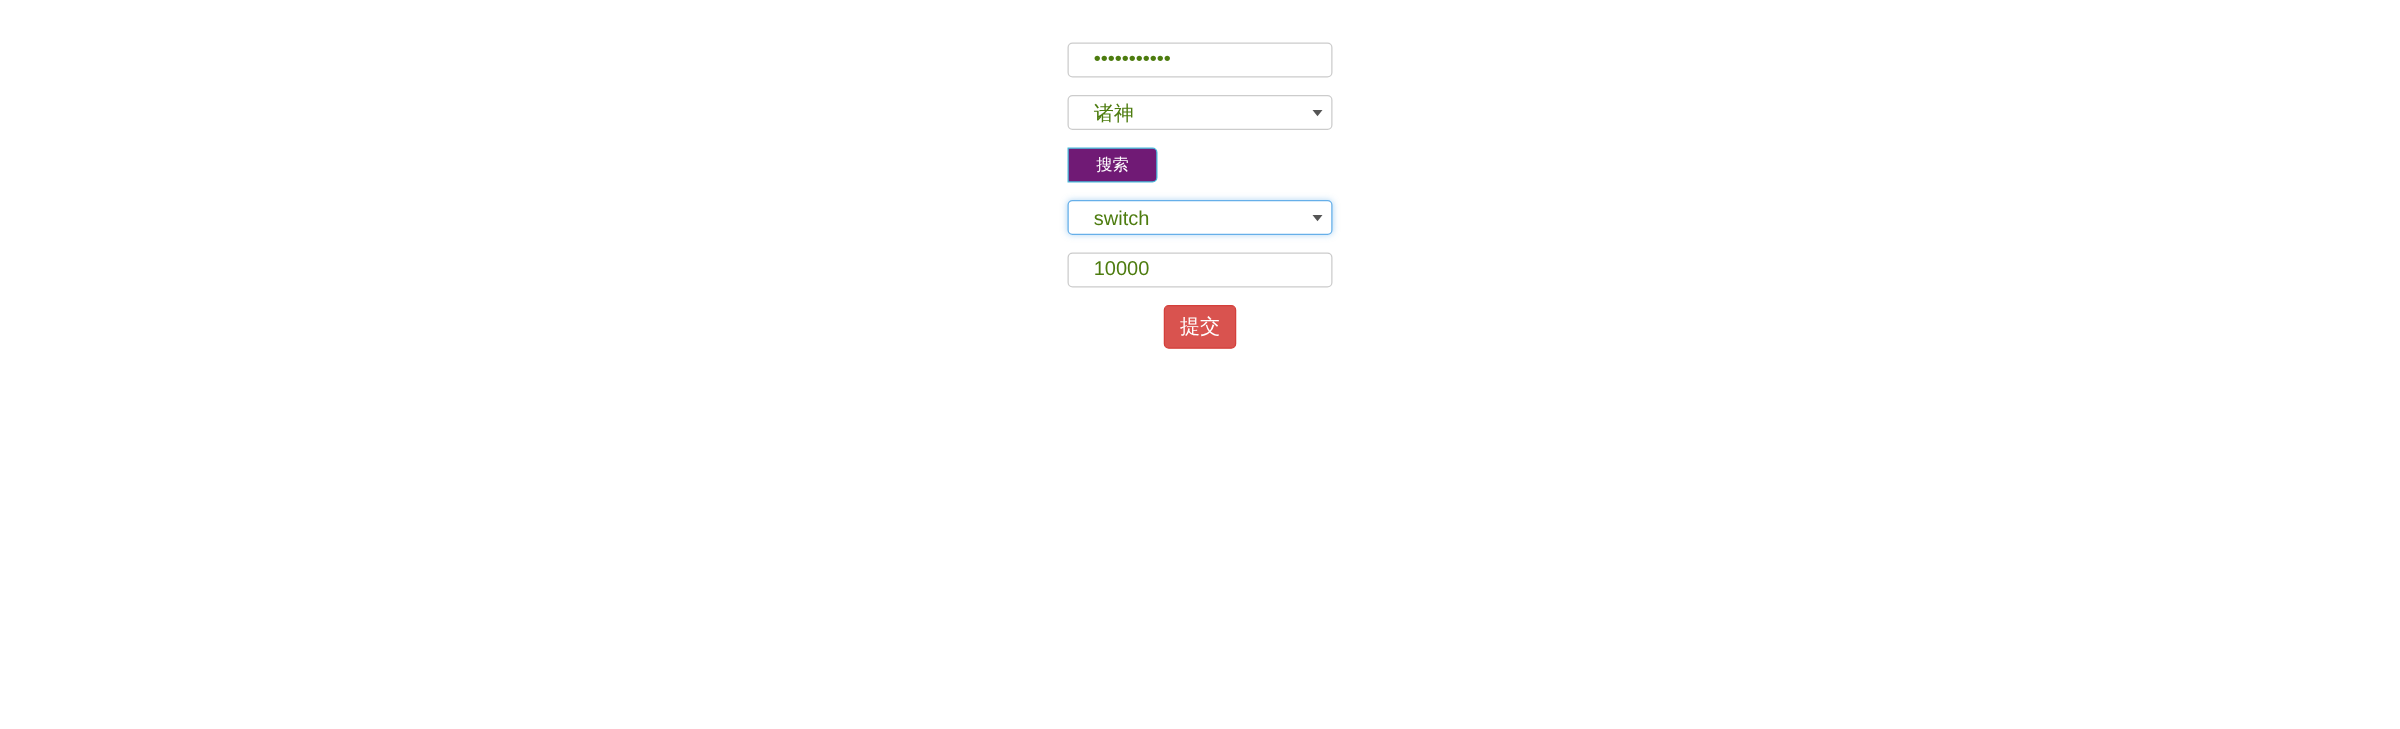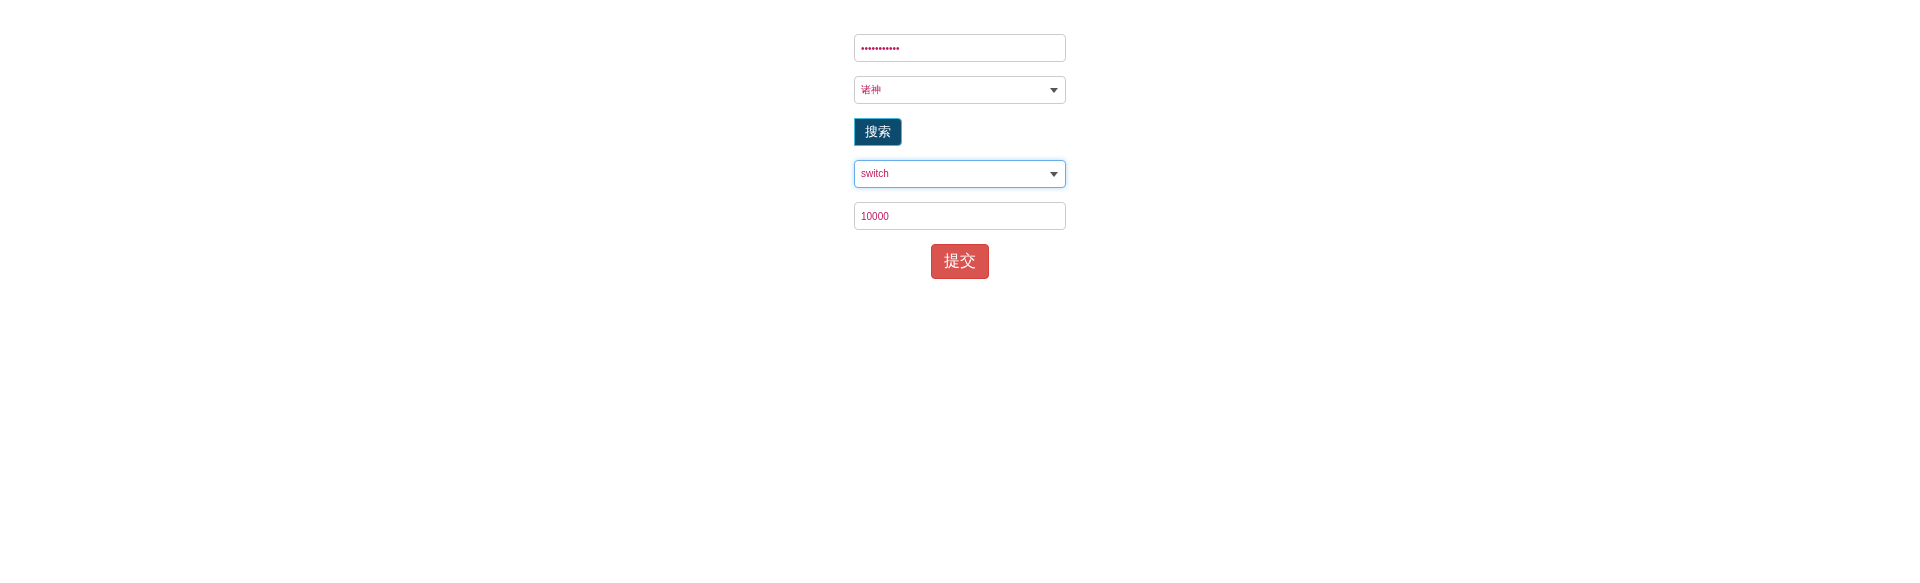--- a/index.html
+++ b/index.html
@@ -20,24 +20,24 @@
       margin: 0 auto;
       padding-top: 34px;
     }
     .form-group {
       margin-bottom: 14px;
     }
     .form-control {
       display: block;
       width: 100%;
       height: 28px;
-      padding: 4px 6px;
-      font-size: 10px;
+      padding: 4px 20px;
+      font-size: 16px;
       line-height: 1.4;
-      color: #be185d;
+      color: #4d7c0f;
       background-color: #fff;
       border: 1px solid #ccc;
       border-radius: 4px;
       outline: none;
     }
     .form-control::placeholder {
       color: #999;
       opacity: 1;
     }
     select.form-control {
@@ -72,25 +72,25 @@
     .input-group .form-control {
       border-top-right-radius: 0;
       border-bottom-right-radius: 0;
       border-right: none;
       flex: 1;
     }
     .input-group-btn {
       display: inline-flex;
     }
     .btn-search {
-      background-color: #0c4a6e;
+      background-color: #701a75;
       border: 1px solid #46b8da;
       color: #fff;
       font-size: 13px;
-      padding: 4px 10px;
+      padding: 4px 22px;
       height: 28px;
       border-top-right-radius: 4px;
       border-bottom-right-radius: 4px;
       cursor: pointer;
       white-space: nowrap;
     }
     .form-control.focused {
       border-color: #66afe9;
       box-shadow: 0 0 5px rgba(102,175,233,.5);
     }

